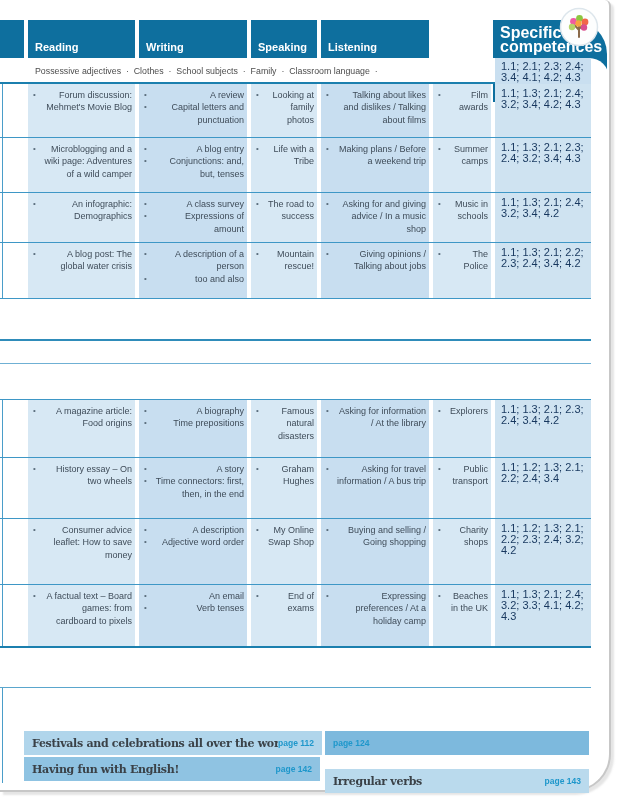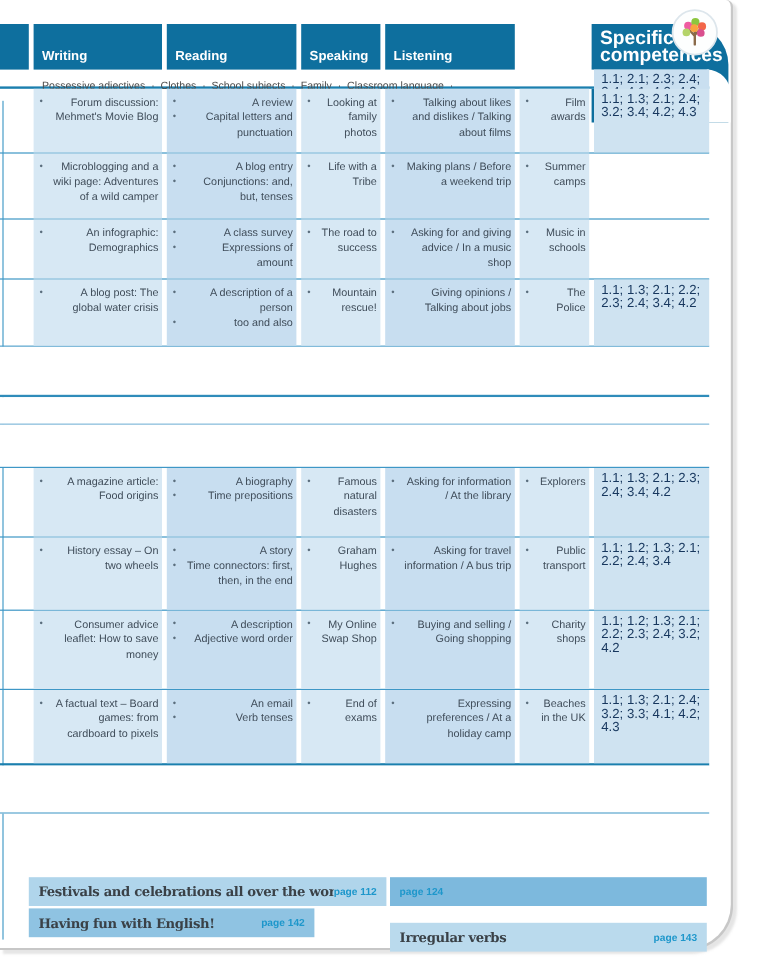--- a/index.html
+++ b/index.html
@@ -42,21 +42,21 @@
   .hrow{height:38px;}
   .hcell{
     background:#0e6f9e;display:flex;align-items:flex-end;
     padding:0 0 5px 7px;box-sizing:border-box;
     color:#fff;font-weight:bold;font-size:11px;line-height:12px;
   }
   .hcell.gutter{padding:0;}
   .hcell.comp-head{background:transparent;}
   
   .trow{border-bottom:1px solid #3e97c6;box-sizing:border-box;}
-  .trow.vocab{height:16px;border-bottom:2px solid #1b7fae;background:#fff;}
+  .trow.vocab{height:26px;border-bottom:2px solid #1b7fae;background:#fff;}
   .vocab-text{
     grid-column:2 / 7;align-self:center;
     font-size:8.8px;color:#4c4c4c;padding-left:7px;white-space:nowrap;
   }
   .vocab .c-comp{height:100%;}
   .cell{box-sizing:border-box;padding:5px 3px 3px 5px;}
   .bg-l{background:#d7e8f4;}
   .bg-m{background:#c8def0;}
   .it{display:flex;font-size:9px;line-height:12.4px;color:#3f4c59;}
   .it .b{width:9px;flex:none;color:#5b6e7d;font-size:8px;line-height:12.4px;}
@@ -85,21 +85,21 @@
   .block .ttl{
     flex:1;font-family:"DejaVu Serif","Liberation Serif",serif;
     font-weight:700;font-size:11px;letter-spacing:-0.3px;color:#3a4147;
     white-space:nowrap;overflow:hidden;
   }
   .block .pg{
     flex:none;font-size:8.5px;font-weight:bold;color:#1e97cb;white-space:nowrap;
   }
   .b1{left:24px;top:0;width:298px;background:#b0d5eb;}
   .b2{left:325px;top:0;width:264px;background:#7db9dd;}
-  .b3{left:24px;top:26px;width:238px;background:#8fc3e2;}
+  .b3{left:24px;top:26px;width:296px;background:#8fc3e2;}
   .b4{left:325px;top:26px;width:264px;background:#badaed;margin-top:12px;}
 </style>
 </head>
 <body>
 
 <div class="page">
 
   <div class="corner">
     <div class="corner-label">Specific competences</div>
   </div>
@@ -117,22 +117,22 @@
       <circle cx="19.5" cy="16.5" r="3.2" fill="#f9a33f"></circle>
     </svg>
   </div>
 
   <div class="left-rule"></div>
 
   <div class="sheet">
 
     <div class="grid hrow">
       <div class="hcell gutter"></div>
+      <div class="hcell">Reading</div>
       <div class="hcell">Writing</div>
-      <div class="hcell">Reading</div>
       <div class="hcell">Speaking</div>
       <div class="hcell">Listening</div>
       <div class="hcell comp-head"></div>
     </div>
 
     <div class="grid trow vocab">
       <div></div>
       <div class="vocab-text" id="vocab-text">Possessive adjectives&nbsp; · &nbsp;Clothes&nbsp; · &nbsp;School subjects&nbsp; · &nbsp;Family&nbsp; · &nbsp;Classroom language&nbsp; ·</div>
       <div class="c-comp">1.1; 2.1; 2.3; 2.4; 3.4; 4.1; 4.2; 4.3</div>
     </div>
@@ -205,20 +205,21 @@
               <span class="b">•</span>
               <span class="t">Making plans / Before a weekend trip</span>
             </div>
           </div>
           <div class="cell bg-l">
             <div class="it">
               <span class="b">•</span>
               <span class="t">Summer camps</span>
             </div>
           </div>
+          <div class="c-comp">1.1; 1.3; 2.1; 2.3; 2.4; 3.2; 3.4; 4.3</div>
         </div>
         <div class="grid trow" style="height: 50px;">
           <div></div>
           <div class="cell bg-l">
             <div class="it">
               <span class="b">•</span>
               <span class="t">An infographic: Demographics</span>
             </div>
           </div>
           <div class="cell bg-m">
@@ -242,20 +243,21 @@
               <span class="b">•</span>
               <span class="t">Asking for and giving advice / In a music shop</span>
             </div>
           </div>
           <div class="cell bg-l">
             <div class="it">
               <span class="b">•</span>
               <span class="t">Music in schools</span>
             </div>
           </div>
+          <div class="c-comp">1.1; 1.3; 2.1; 2.4; 3.2; 3.4; 4.2</div>
         </div>
         <div class="grid trow" style="height: 56px;">
           <div></div>
           <div class="cell bg-l">
             <div class="it">
               <span class="b">•</span>
               <span class="t">A blog post: The global water crisis</span>
             </div>
           </div>
           <div class="cell bg-m">

